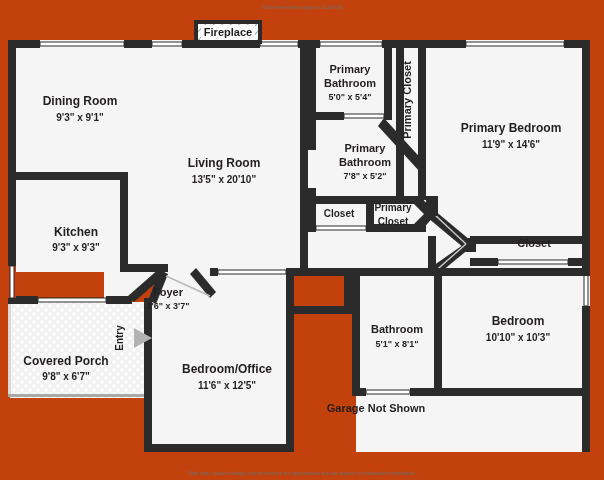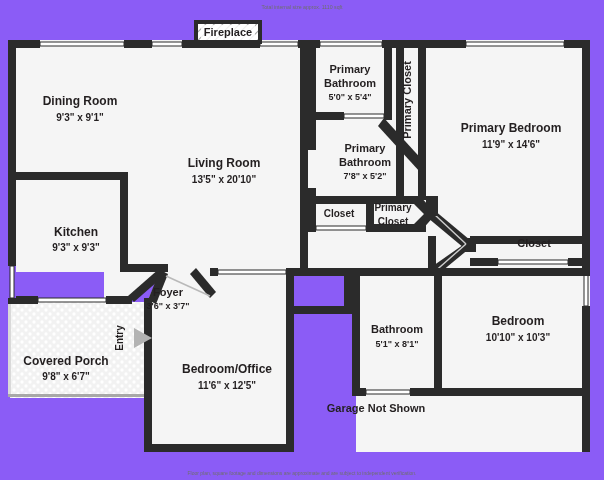--- a/index.html
+++ b/index.html
@@ -12,21 +12,21 @@
     width: 604px;
     height: 480px;
     font-family: "Liberation Sans", sans-serif;
     overflow: hidden;
     position: relative;
   }
   #floorplan-root {
     position: relative;
     width: 604px;
     height: 480px;
-    background: #8b5cf6;
+    background: #c2410c;
   }
   svg.plan {
     position: absolute;
     left: 0;
     top: 0;
     width: 604px;
     height: 480px;
     display: block;
   }
   .room-name {

